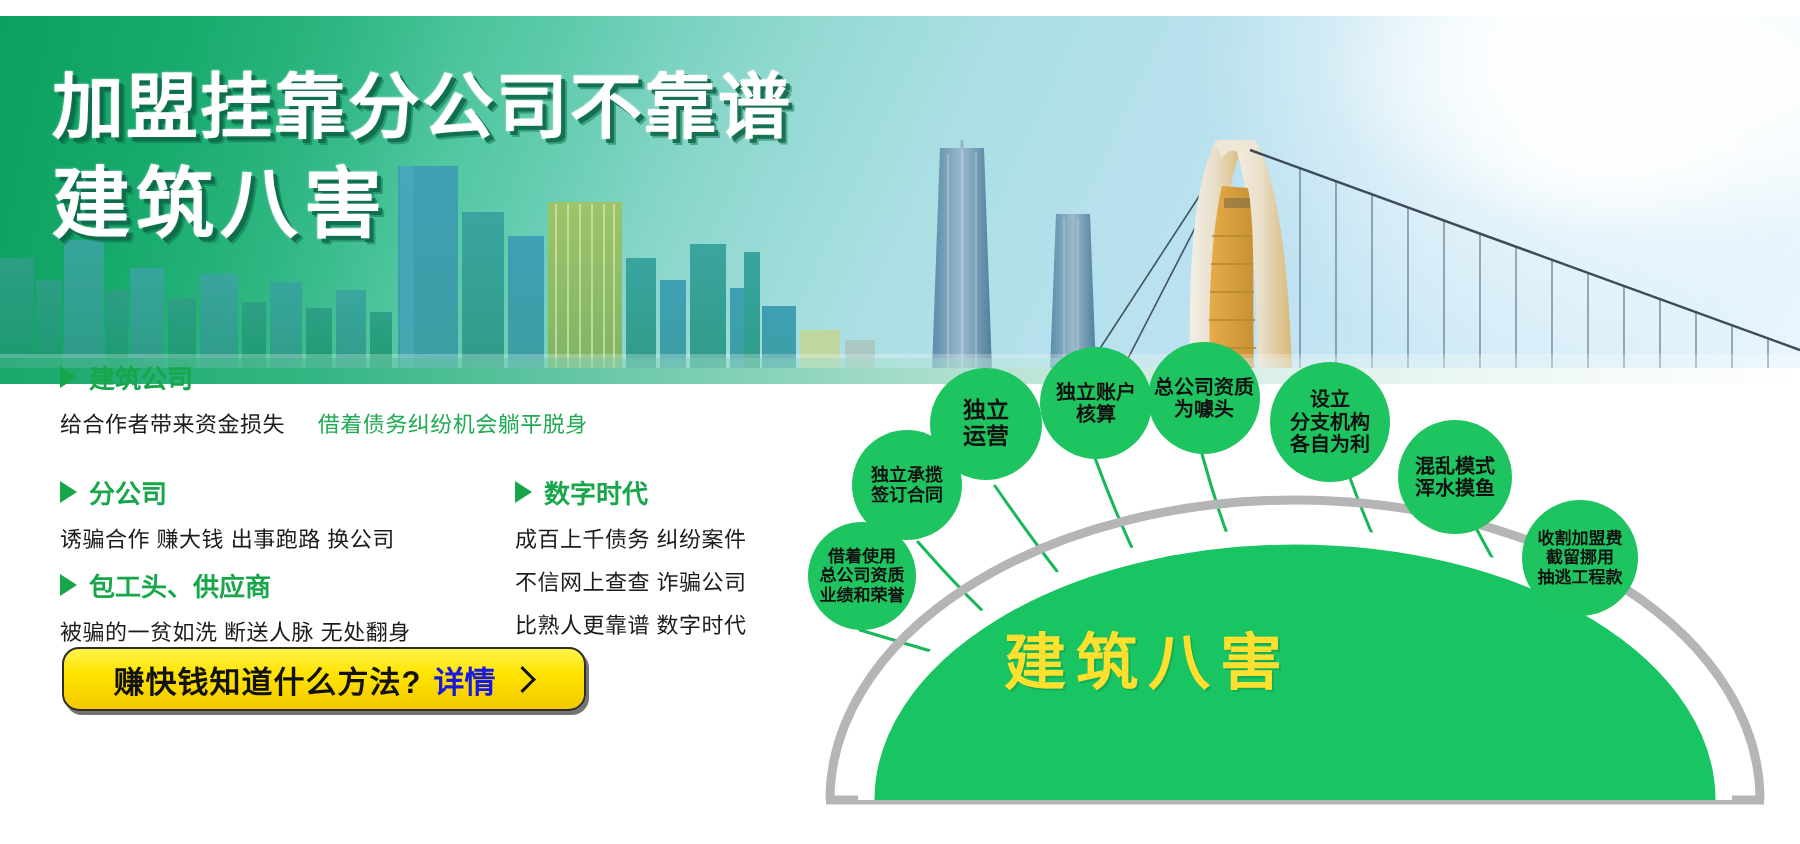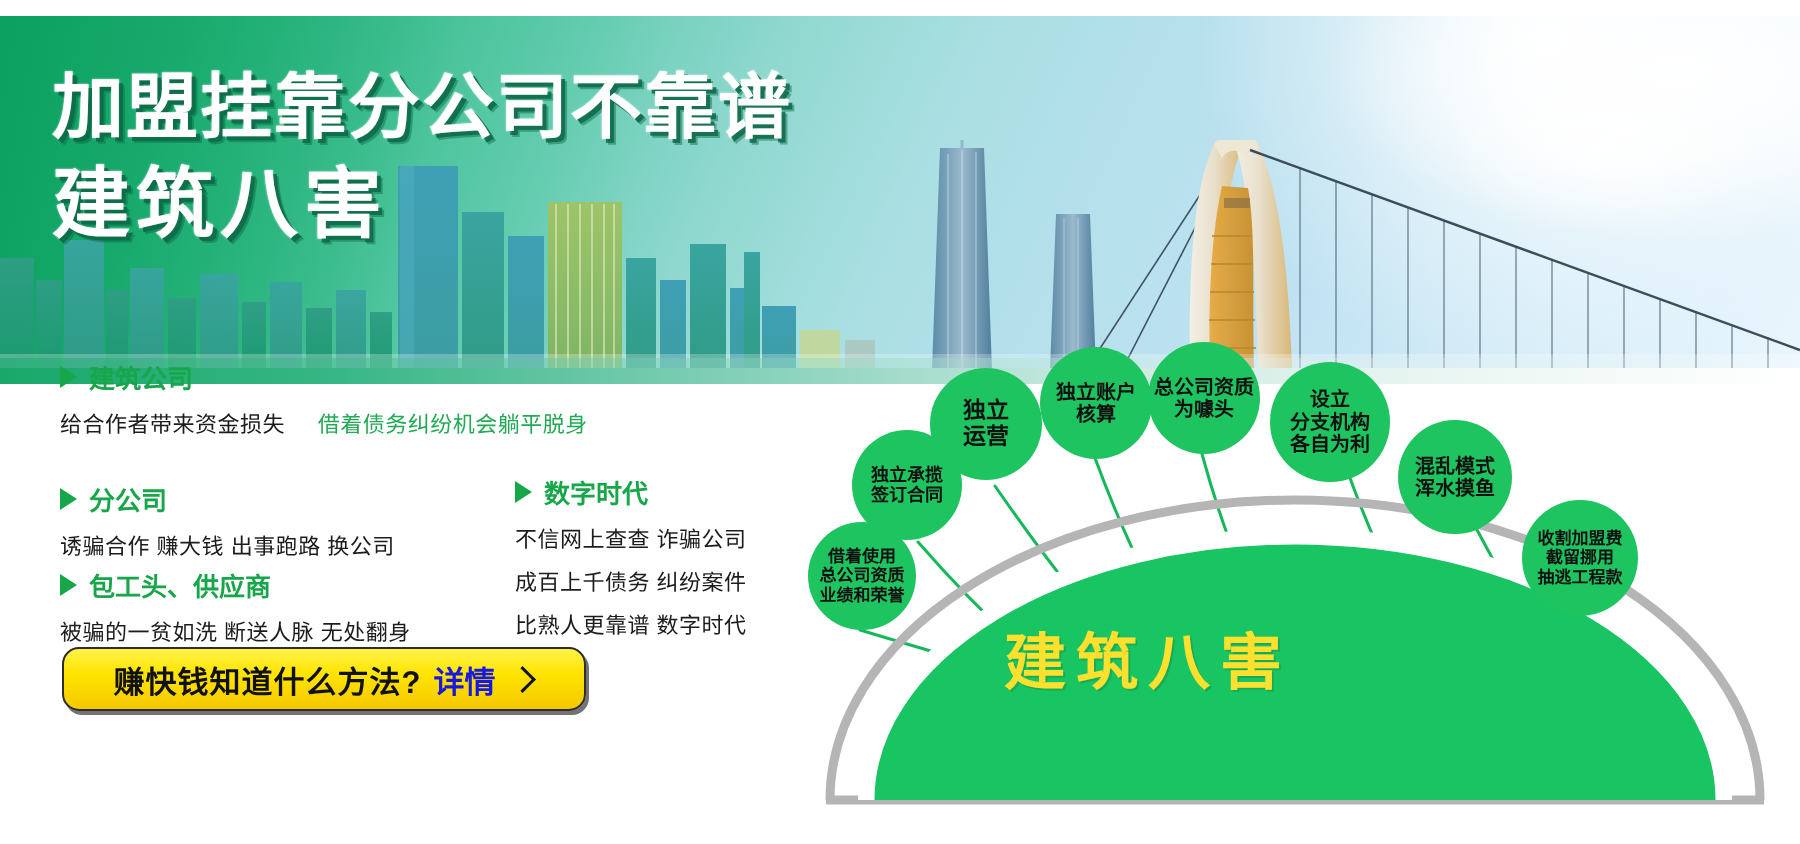--- a/index.html
+++ b/index.html
@@ -91,21 +91,21 @@
     border-bottom:11px solid transparent;
     display:inline-block;
   }
   .sec-line{
     font-size:22px;color:#1c1c1c;white-space:nowrap;margin-top:11px;
     letter-spacing:.5px;
   }
   .sec-line .hl{color:#22aa55;}
 
   #sec-construction{left:60px;top:-10px;}
-  #sec-branch{left:60px;top:112px;}
+  #sec-branch{left:60px;top:105px;}
   #sec-contractor{left:60px;top:198px;}
   #sec-digital{left:515px;top:105px;}
 
   
   .cta{
     position:absolute;left:62px;top:279px;
     width:520px;height:60px;
     border-radius:17px;
     background:linear-gradient(180deg,#fff34a 0%,#ffe400 42%,#f4c800 100%);
     border:2px solid #2d2d2d;
@@ -327,24 +327,24 @@
         <span>被骗的一贫如洗  断送人脉  无处翻身</span>
       </div>
     </div>
 
     <div class="sec" id="sec-digital">
       <div class="sec-head">
         <span class="tri"></span>
         <span>数字时代</span>
       </div>
       <div class="sec-line">
+        <span>成百上千债务 纠纷案件</span>
+      </div>
+      <div class="sec-line">
         <span>不信网上查查 诈骗公司</span>
-      </div>
-      <div class="sec-line">
-        <span>成百上千债务 纠纷案件</span>
       </div>
       <div class="sec-line">
         <span>比熟人更靠谱 数字时代</span>
       </div>
     </div>
 
     <div class="cta">
       <span class="cta-main">赚快钱知道什么方法?</span>
       <span class="cta-link">详情</span>
       <span class="cta-chev"></span>

